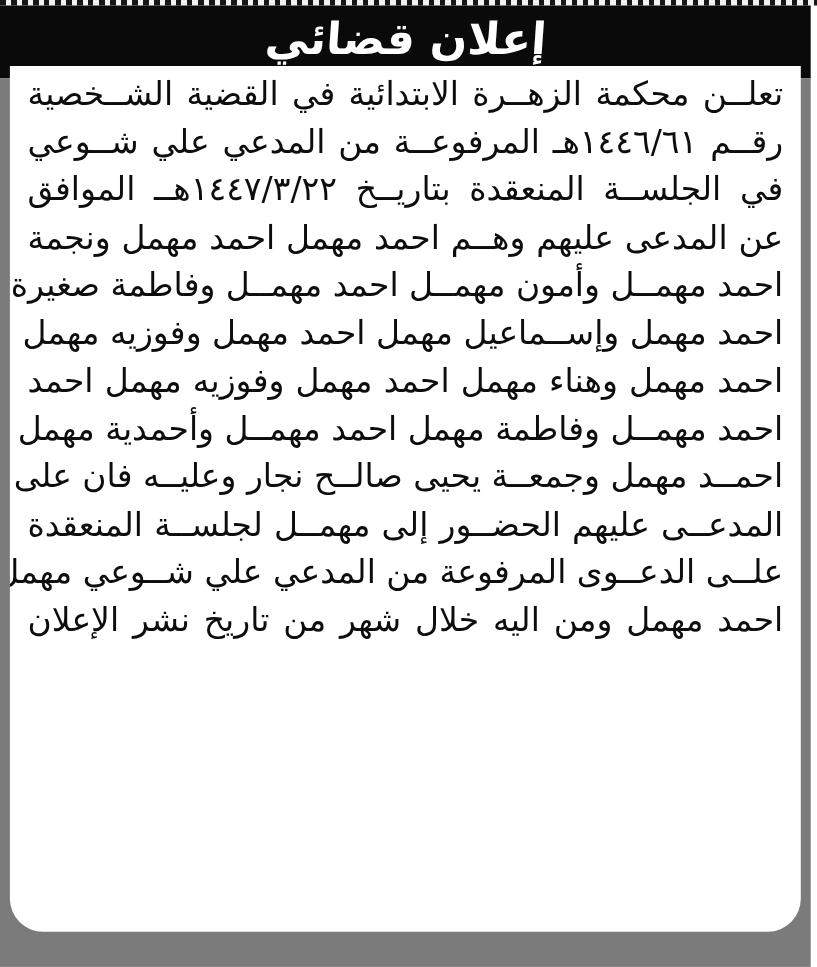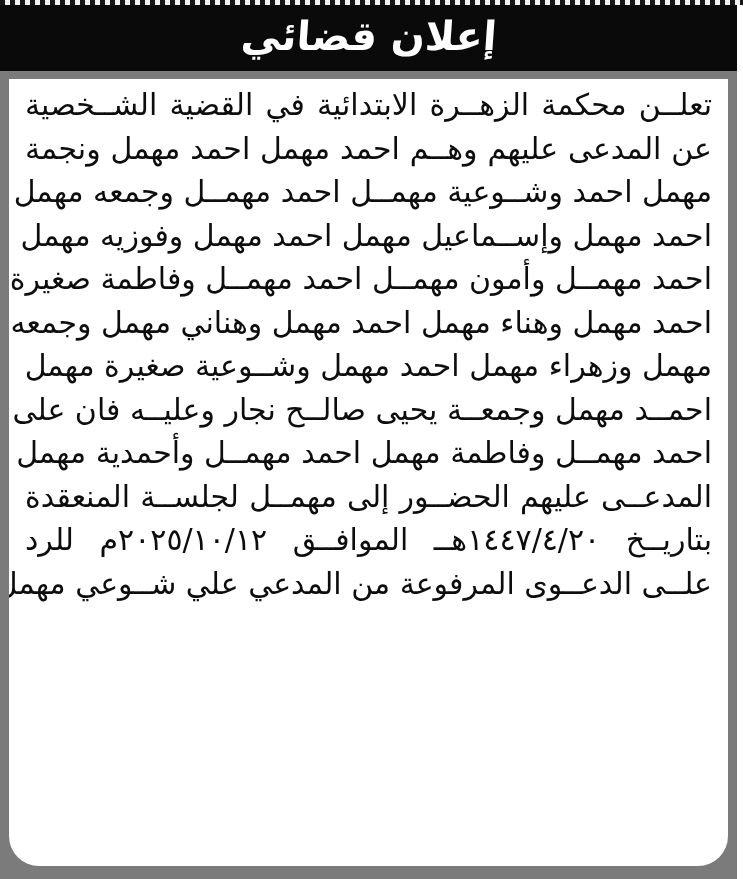--- a/index.html
+++ b/index.html
@@ -47,21 +47,21 @@
   
   .gray-frame {
     position: absolute;
     left: 0; top: 71px;
     width: 737px; height: 808px;
     background: #7b7b7b;
   }
   
   .notice-box {
     position: absolute;
-    left: 9px; top: 79px;
+    left: 9px; top: 60px;
     width: 719px; height: 787px;
     background: #ffffff;
     border-radius: 0 0 30px 30px;
     box-sizing: border-box;
     padding: 4px 16px 0 16px;
     overflow: hidden;
   }
   .notice-line {
     direction: rtl;
     unicode-bidi: embed;
@@ -83,26 +83,26 @@
   <div class="top-edge"></div>
 
   <div class="masthead">
     <div class="title">إعلان قضائي</div>
   </div>
 
   <div class="gray-frame"></div>
 
   <div class="notice-box">
     <div class="notice-line">تعلــن محكمة الزهــرة الابتدائية في القضية الشــخصية</div>
+    <div class="notice-line">رقــم ١٤٤٦/٦١هـ المرفوعــة من المدعي علي شــوعي</div>
+    <div class="notice-line">في الجلســة المنعقدة بتاريــخ ١٤٤٧/٣/٢٢هــ الموافق</div>
     <div class="notice-line">عن المدعى عليهم وهــم احمد مهمل احمد مهمل ونجمة</div>
-    <div class="notice-line">مهمل احمد وشــوعية مهمــل احمد مهمــل وجمعه مهمل</div>
+    <div class="notice-line">احمد مهمــل وأمون مهمــل احمد مهمــل وفاطمة صغيرة</div>
     <div class="notice-line">احمد مهمل وإســماعيل مهمل احمد مهمل وفوزيه مهمل</div>
-    <div class="notice-line">احمد مهمــل وأمون مهمــل احمد مهمــل وفاطمة صغيرة</div>
-    <div class="notice-line">احمد مهمل وهناء مهمل احمد مهمل وهناني مهمل وجمعه</div>
-    <div class="notice-line">مهمل وزهراء مهمل احمد مهمل وشــوعية صغيرة مهمل</div>
+    <div class="notice-line">احمد مهمل وهناء مهمل احمد مهمل وفوزيه مهمل احمد</div>
+    <div class="notice-line">احمد مهمــل وفاطمة مهمل احمد مهمــل وأحمدية مهمل</div>
     <div class="notice-line">احمــد مهمل وجمعــة يحيى صالــح نجار وعليــه فان على</div>
-    <div class="notice-line">احمد مهمــل وفاطمة مهمل احمد مهمــل وأحمدية مهمل</div>
     <div class="notice-line">المدعــى عليهم الحضــور إلى مهمــل لجلســة المنعقدة</div>
-    <div class="notice-line">بتاريــخ ١٤٤٧/٤/٢٠هــ الموافــق ٢٠٢٥/١٠/١٢م للرد</div>
     <div class="notice-line">علــى الدعــوى المرفوعة من المدعي علي شــوعي مهمل</div>
+    <div class="notice-line">احمد مهمل ومن اليه خلال شهر من تاريخ نشر الإعلان</div>
   </div>
 
 </div>
 
 </body></html>

